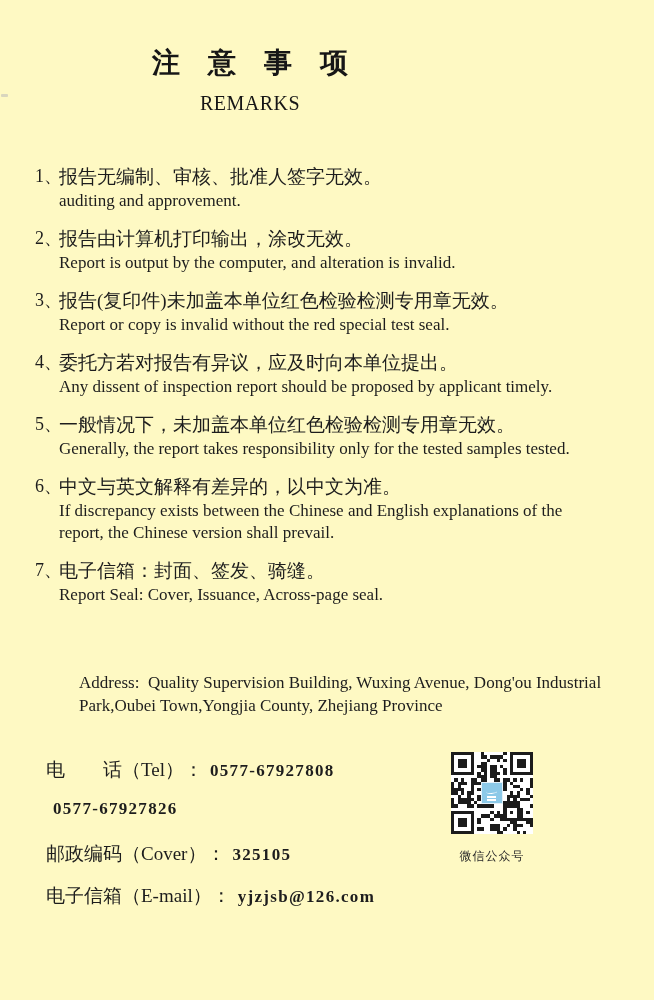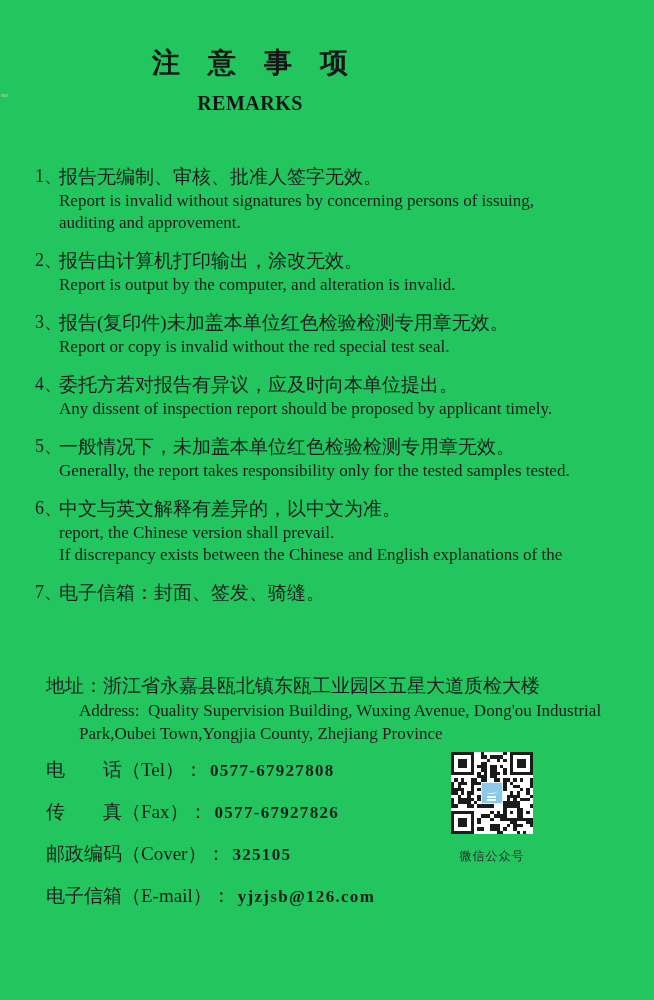--- a/index.html
+++ b/index.html
@@ -1,27 +1,27 @@
 <!DOCTYPE html>
 <html><head>
 <meta charset="utf-8">
 <style>
   html,body{margin:0;padding:0;}
   body{width:654px;height:1000px;background:#ffffff;}
   .page{
     position:relative;width:654px;height:1000px;overflow:hidden;
-    background:#22c55e;color:#1d1d1d;
+    background:#fef9c3;color:#1d1d1d;
     font-family:"Liberation Serif","DejaVu Serif",serif;
   }
   .artifact{position:absolute;left:1px;top:94px;width:7px;height:3px;
     background:#b9b9b9;opacity:.55;border-radius:1px;}
   .title-zh{position:absolute;top:44px;left:0;width:500px;margin:0;
     text-align:center;font-size:28px;font-weight:bold;color:#161616;}
   .title-en{position:absolute;top:92px;left:0;width:500px;margin:0;
-    text-align:center;font-size:20px;font-weight:bold;letter-spacing:.5px;color:#161616;}
+    text-align:center;font-size:20px;font-weight:normal;letter-spacing:.5px;color:#161616;}
   .remarks{position:absolute;top:163px;left:35px;right:8px;
     list-style:none;margin:0;padding:0;}
   .item{display:flex;margin-bottom:13px;}
   .num{flex:none;width:24px;font-size:18px;line-height:27px;}
   .body{flex:1;min-width:0;}
   .zh{font-size:19px;line-height:27px;}
   .en-line{font-size:17px;line-height:22px;white-space:pre;}
   .address{position:absolute;left:46px;top:672px;right:8px;}
   .address .zh{font-size:19px;line-height:28px;}
   .address .en-line{font-size:17px;line-height:22.5px;margin-left:33px;}
@@ -48,21 +48,20 @@
   <div class="artifact"></div>
 
   <h1 class="title-zh">注　意　事　项</h1>
   <h2 class="title-en">REMARKS</h2>
 
   <ol class="remarks">
     <li class="item">
       <span class="num">1、</span>
       <div class="body">
         <div class="zh">报告无编制、审核、批准人签字无效。</div>
-        <div class="en-line">Report is invalid without signatures by concerning persons of issuing,</div>
         <div class="en-line">auditing and approvement.</div>
       </div>
     </li>
     <li class="item">
       <span class="num">2、</span>
       <div class="body">
         <div class="zh">报告由计算机打印输出，涂改无效。</div>
         <div class="en-line">Report is output by the computer, and alteration is invalid.</div>
       </div>
     </li>
@@ -84,45 +83,44 @@
       <span class="num">5、</span>
       <div class="body">
         <div class="zh">一般情况下，未加盖本单位红色检验检测专用章无效。</div>
         <div class="en-line">Generally, the report takes responsibility only for the tested samples tested.</div>
       </div>
     </li>
     <li class="item">
       <span class="num">6、</span>
       <div class="body">
         <div class="zh">中文与英文解释有差异的，以中文为准。</div>
+        <div class="en-line">If discrepancy exists between the Chinese and English explanations of the</div>
         <div class="en-line">report, the Chinese version shall prevail.</div>
-        <div class="en-line">If discrepancy exists between the Chinese and English explanations of the</div>
       </div>
     </li>
     <li class="item">
       <span class="num">7、</span>
       <div class="body">
         <div class="zh">电子信箱：封面、签发、骑缝。</div>
+        <div class="en-line">Report Seal: Cover, Issuance, Across-page seal.</div>
       </div>
     </li>
   </ol>
 
   <div class="address">
-    <div class="zh">地址：浙江省永嘉县瓯北镇东瓯工业园区五星大道质检大楼</div>
     <div class="en-line">Address:  Quality Supervision Building, Wuxing Avenue, Dong'ou Industrial</div>
     <div class="en-line">Park,Oubei Town,Yongjia County, Zhejiang Province</div>
   </div>
 
   <div class="contacts">
     <div class="contact-line">
       <span class="contact-label">电　　话（Tel）：</span>
       <span class="contact-value">0577-67927808</span>
     </div>
     <div class="contact-line">
-      <span class="contact-label">传　　真（Fax）：</span>
       <span class="contact-value">0577-67927826</span>
     </div>
     <div class="contact-line">
       <span class="contact-label">邮政编码（Cover）：</span>
       <span class="contact-value">325105</span>
     </div>
     <div class="contact-line">
       <span class="contact-label">电子信箱（E-mail）：</span>
       <span class="contact-value">yjzjsb@126.com</span>
     </div>

